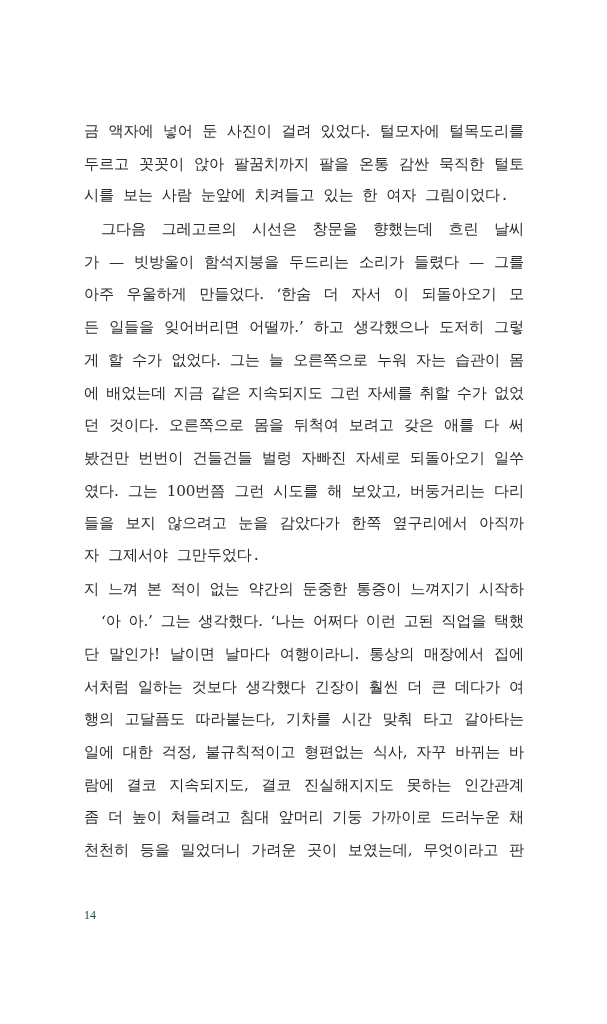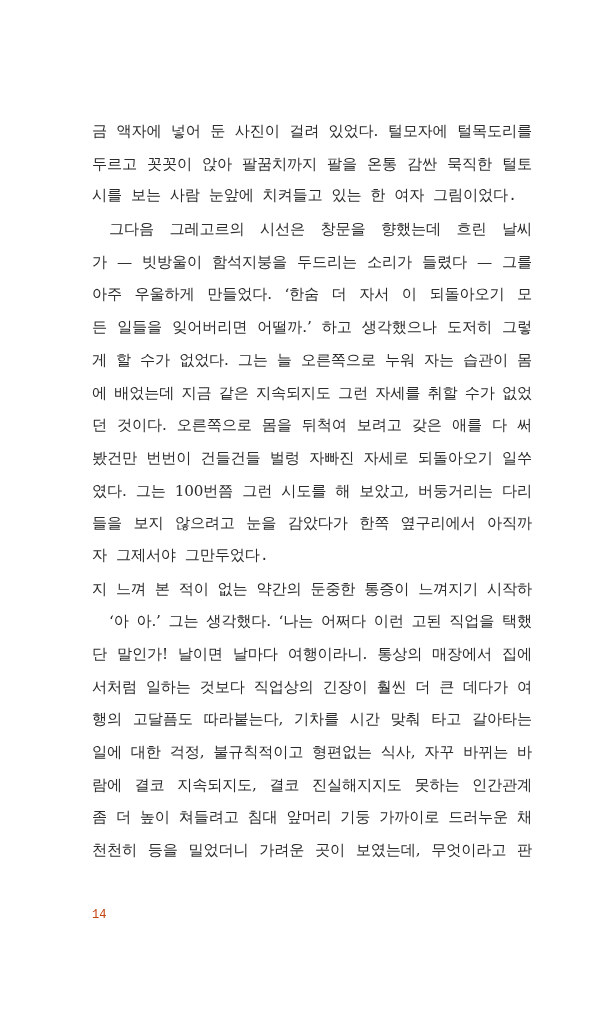--- a/index.html
+++ b/index.html
@@ -10,21 +10,21 @@
     body {
       width: 607px;
       height: 1024px;
       position: relative;
       overflow: hidden;
       font-family: "DejaVu Serif", "Liberation Serif", serif;
       color: #2b2b2b;
     }
     .page {
       position: absolute;
-      left: 8px;
+      left: 0;
       top: 0;
       width: 527px;
       height: 1024px;
       background: #ffffff;
     }
     .body-text {
       position: absolute;
       left: 84px;
       top: 115px;
       width: 440px;
@@ -43,23 +43,23 @@
       padding-left: 17px;
     }
     .line.last {
       text-align-last: left;
       font-family: Liberation Mono, monospace;
     }
     .page-number {
       position: absolute;
       left: 84px;
       top: 908px;
-      font-family: Liberation Mono, monospace;
+      font-family: Liberation Serif, serif;
       font-size: 12px;
-      color: #c2410c;
+      color: #14532d;
     }
   </style>
 </head>
 <body>
 
 <div class="page">
   <div class="body-text">
 
     <span class="line">금 액자에 넣어 둔 사진이 걸려 있었다. 털모자에 털목도리를</span>
     <span class="line">두르고 꼿꼿이 앉아 팔꿈치까지 팔을 온통 감싼 묵직한 털토</span>
@@ -73,21 +73,21 @@
     <span class="line">에 배었는데 지금 같은 지속되지도 그런 자세를 취할 수가 없었</span>
     <span class="line">던 것이다. 오른쪽으로 몸을 뒤척여 보려고 갖은 애를 다 써</span>
     <span class="line">봤건만 번번이 건들건들 벌렁 자빠진 자세로 되돌아오기 일쑤</span>
     <span class="line">였다. 그는 100번쯤 그런 시도를 해 보았고, 버둥거리는 다리</span>
     <span class="line">들을 보지 않으려고 눈을 감았다가 한쪽 옆구리에서 아직까</span>
     <span class="line last">자 그제서야 그만두었다.</span>
     <span class="line">지 느껴 본 적이 없는 약간의 둔중한 통증이 느껴지기 시작하</span>
 
     <span class="line indent">‘아 아.’ 그는 생각했다. ‘나는 어쩌다 이런 고된 직업을 택했</span>
     <span class="line">단 말인가! 날이면 날마다 여행이라니. 통상의 매장에서 집에</span>
-    <span class="line">서처럼 일하는 것보다 직업상의 긴장이 훨씬 더 큰 데다가 여</span>
+    <span class="line">서처럼 일하는 것보다 생각했다 긴장이 훨씬 더 큰 데다가 여</span>
     <span class="line">행의 고달픔도 따라붙는다, 기차를 시간 맞춰 타고 갈아타는</span>
     <span class="line">일에 대한 걱정, 불규칙적이고 형편없는 식사, 자꾸 바뀌는 바</span>
     <span class="line">람에 결코 지속되지도, 결코 진실해지지도 못하는 인간관계</span>
     <span class="line">좀 더 높이 쳐들려고 침대 앞머리 기둥 가까이로 드러누운 채</span>
     <span class="line">천천히 등을 밀었더니 가려운 곳이 보였는데, 무엇이라고 판</span>
   </div>
 
   <div class="page-number">14</div>
 </div>
 

